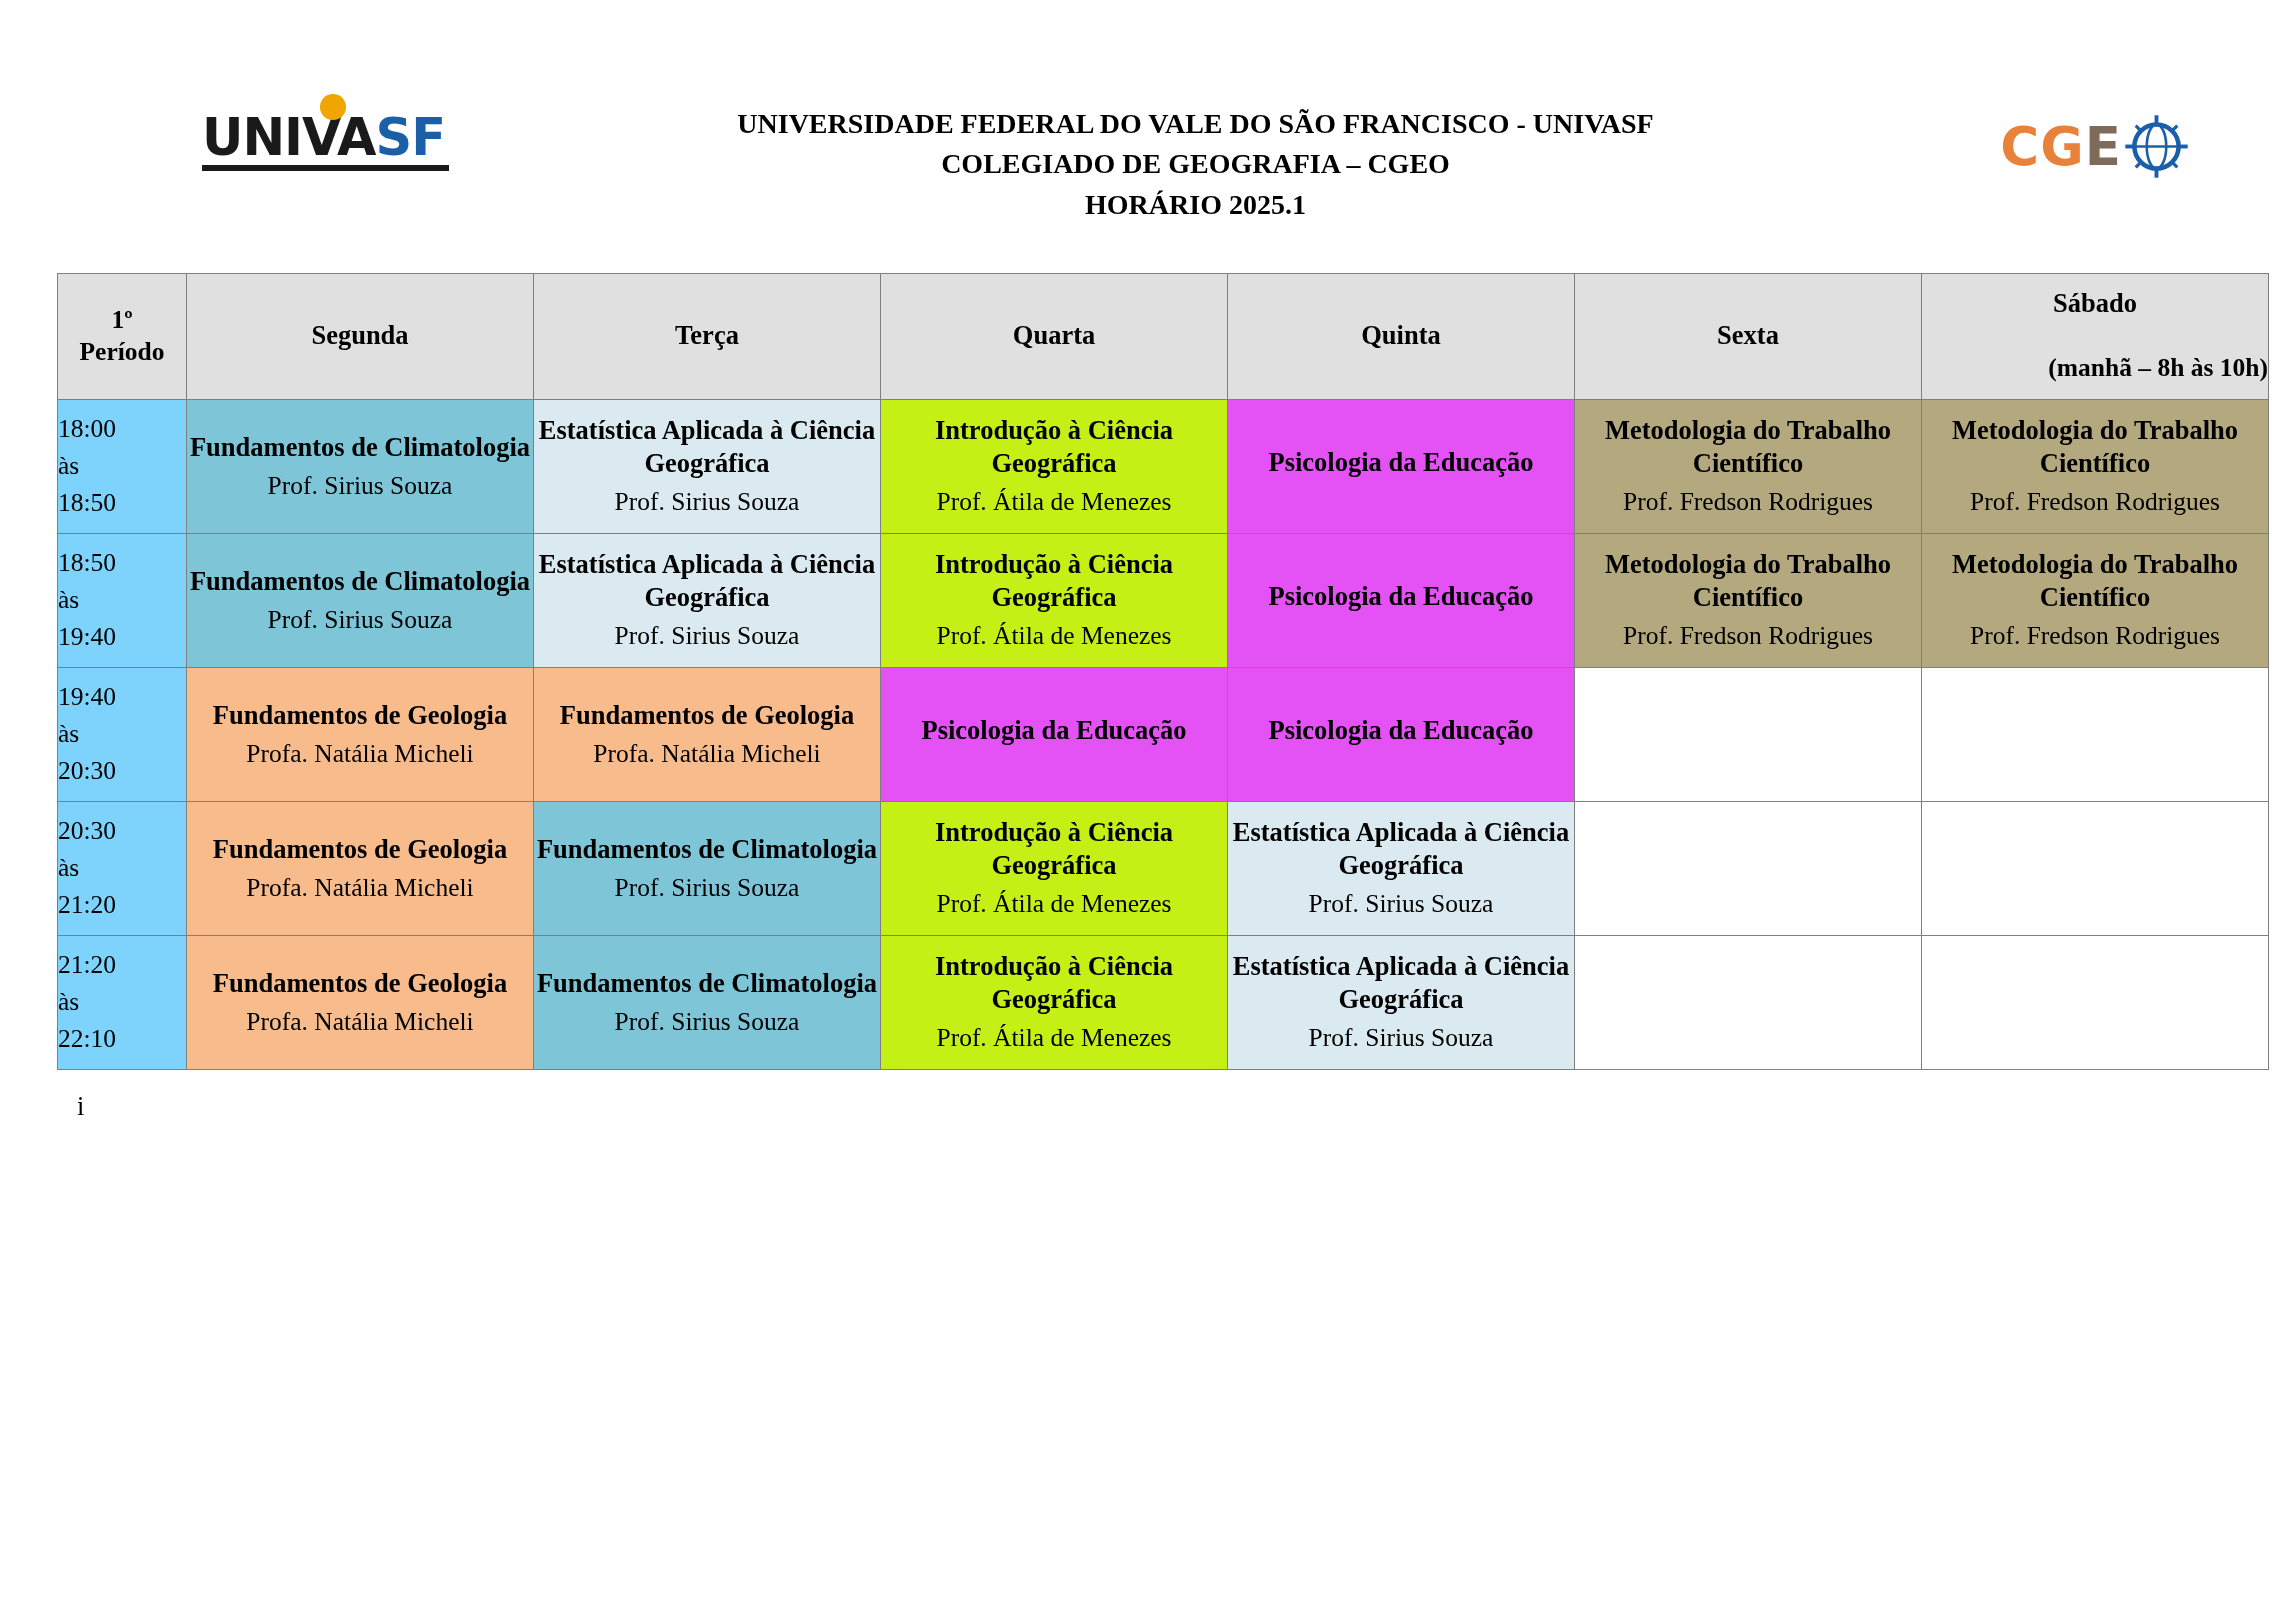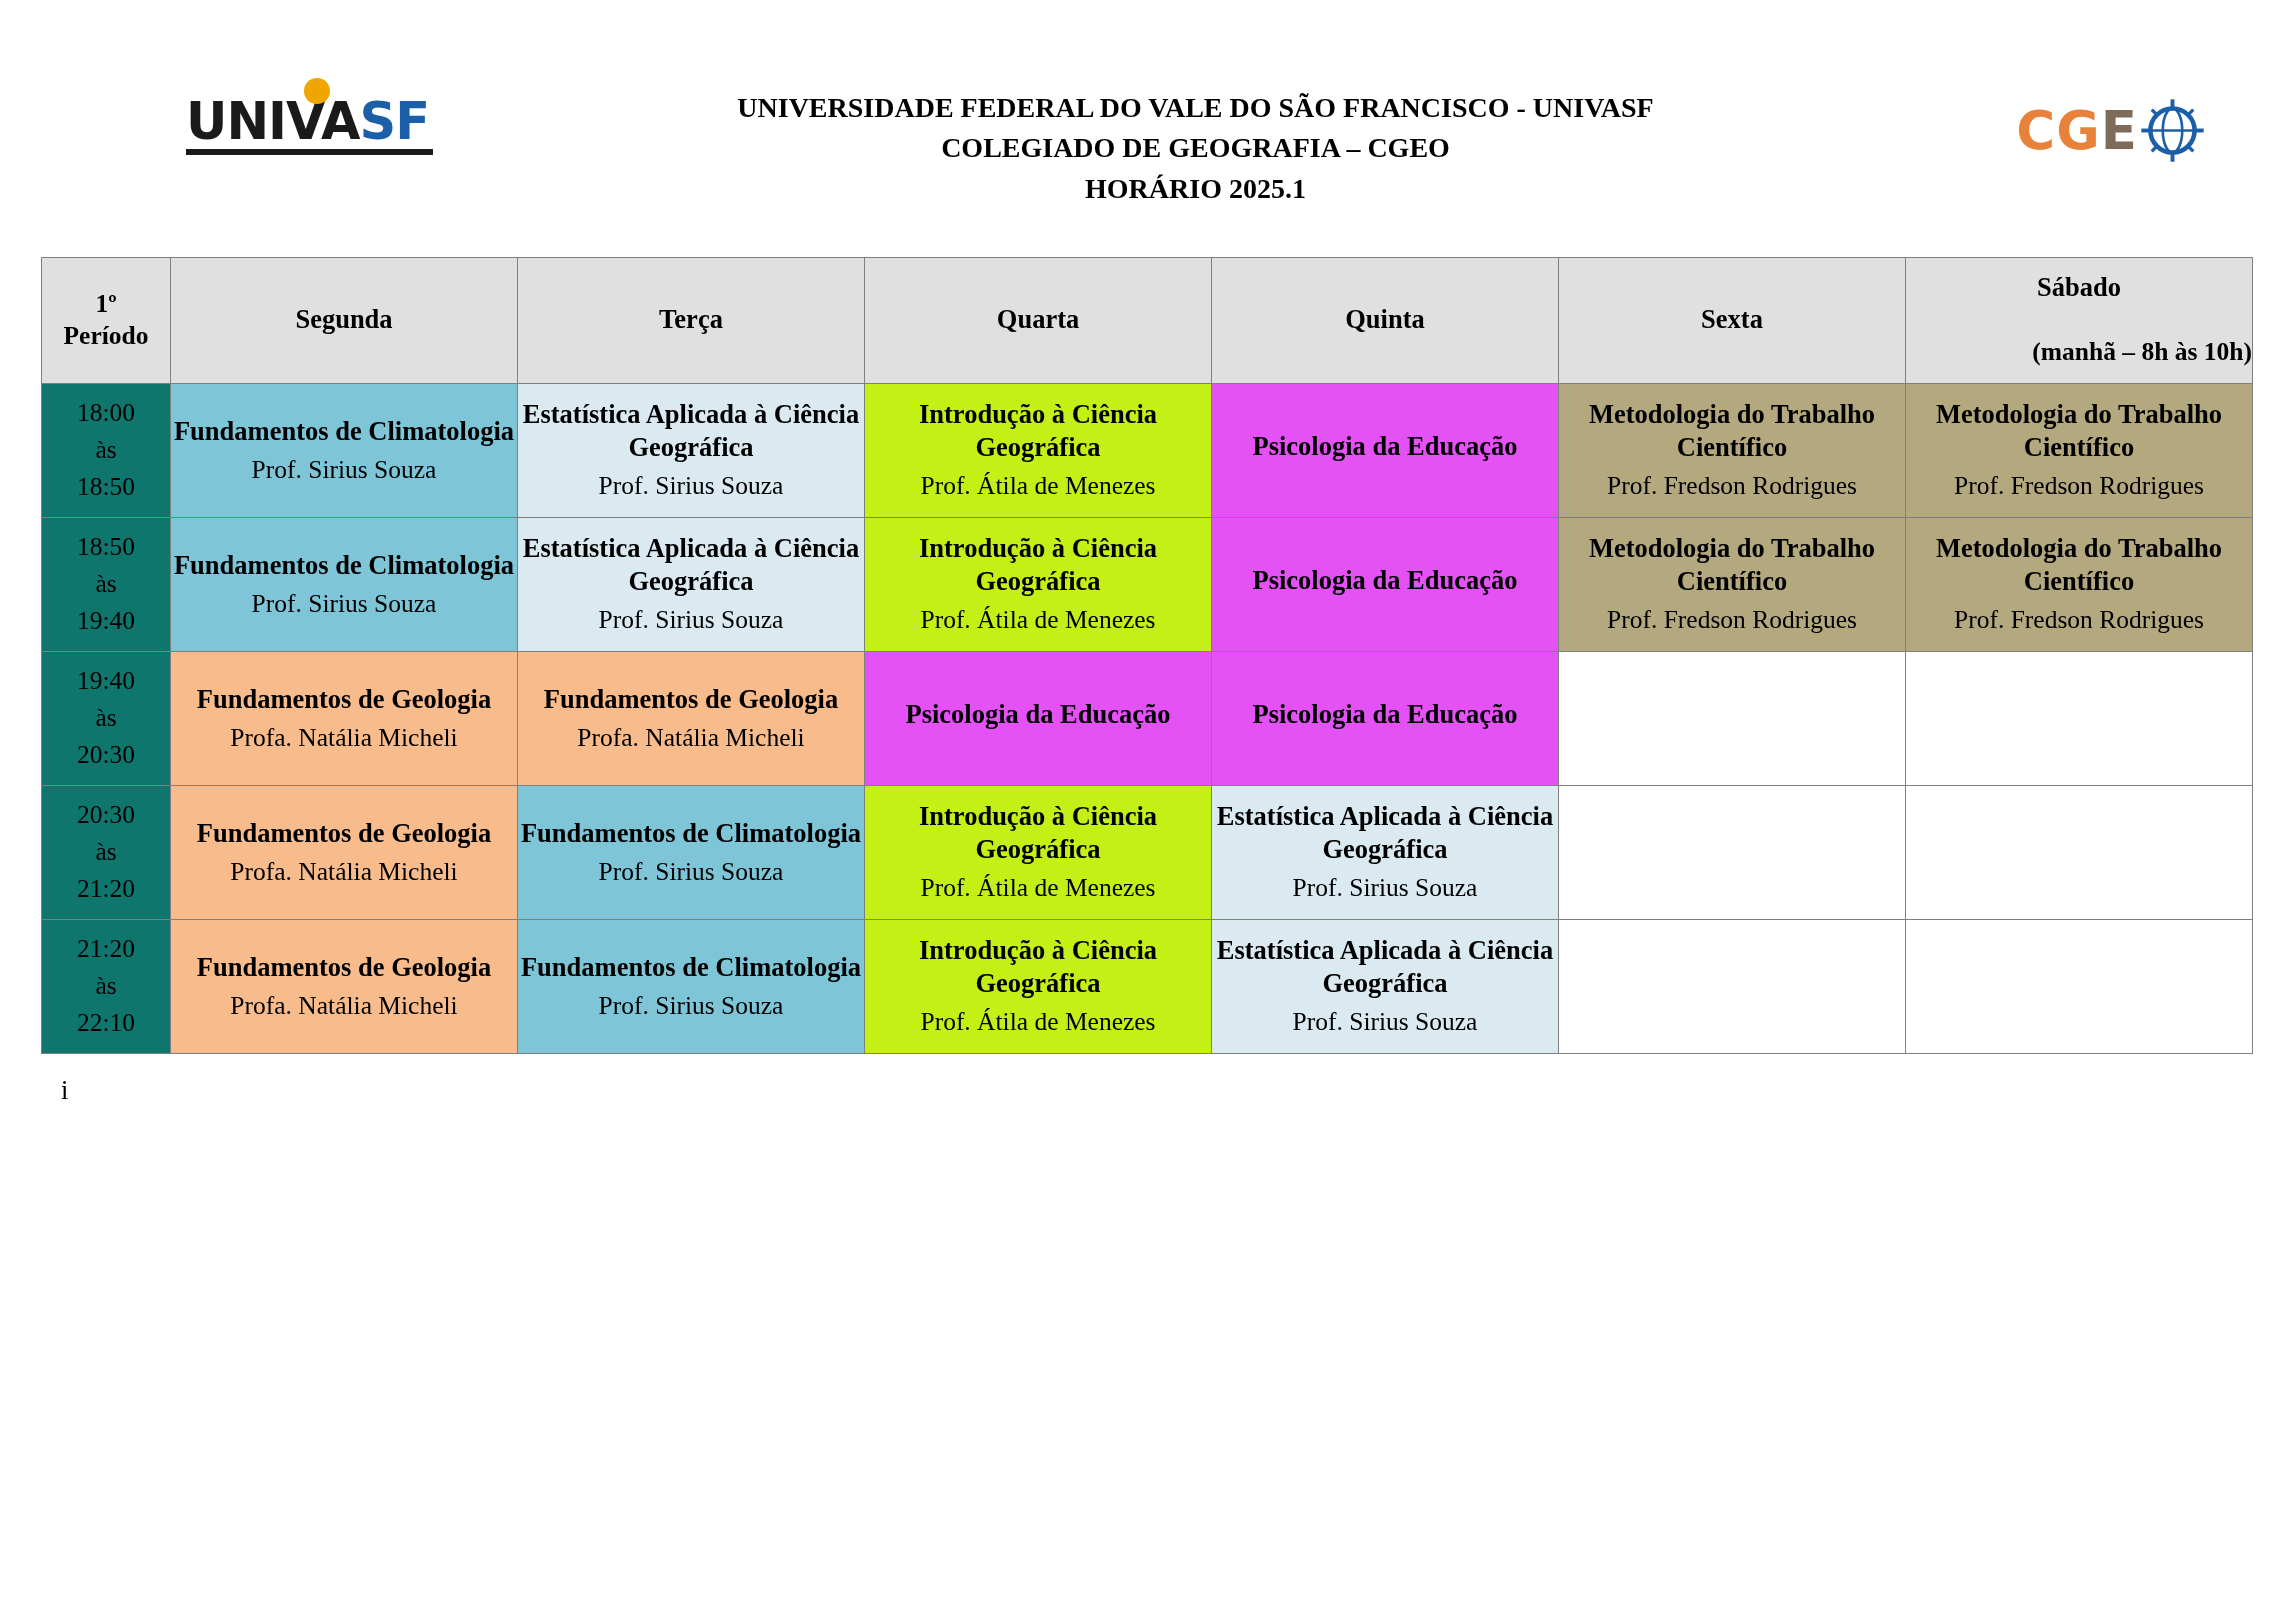--- a/index.html
+++ b/index.html
@@ -13,21 +13,21 @@
     font-family: "Liberation Serif", serif;
     color: #000000;
     position: relative;
     overflow: hidden;
   }
   .page {
     width: 2293px;
     height: 1390px;
     position: relative;
     box-sizing: border-box;
-    padding: 0;
+    padding: 16px;
   }
 
   
   .header {
     display: flex;
     align-items: flex-start;
     justify-content: space-between;
     padding: 78px 88px 0 186px;
     box-sizing: border-box;
   }
@@ -142,25 +142,24 @@
   }
   thead th .sub {
     display: block;
     font-weight: bold;
     font-size: 25.5px;
     margin-top: 29px;
     text-align: right;
   }
 
   td.time {
-    text-align: center;
     font-size: 25.5px;
     line-height: 1.45;
     padding: 5.9px 2px;
-    background: #0f766e;
+    background: #7dd3fc;
   }
   td.cell {
     text-align: center;
     padding: 7.8px 5.9px;
     height: 133px;
   }
   .cell .course {
     font-weight: bold;
     font-size: 26.5px;
     line-height: 1.22;

